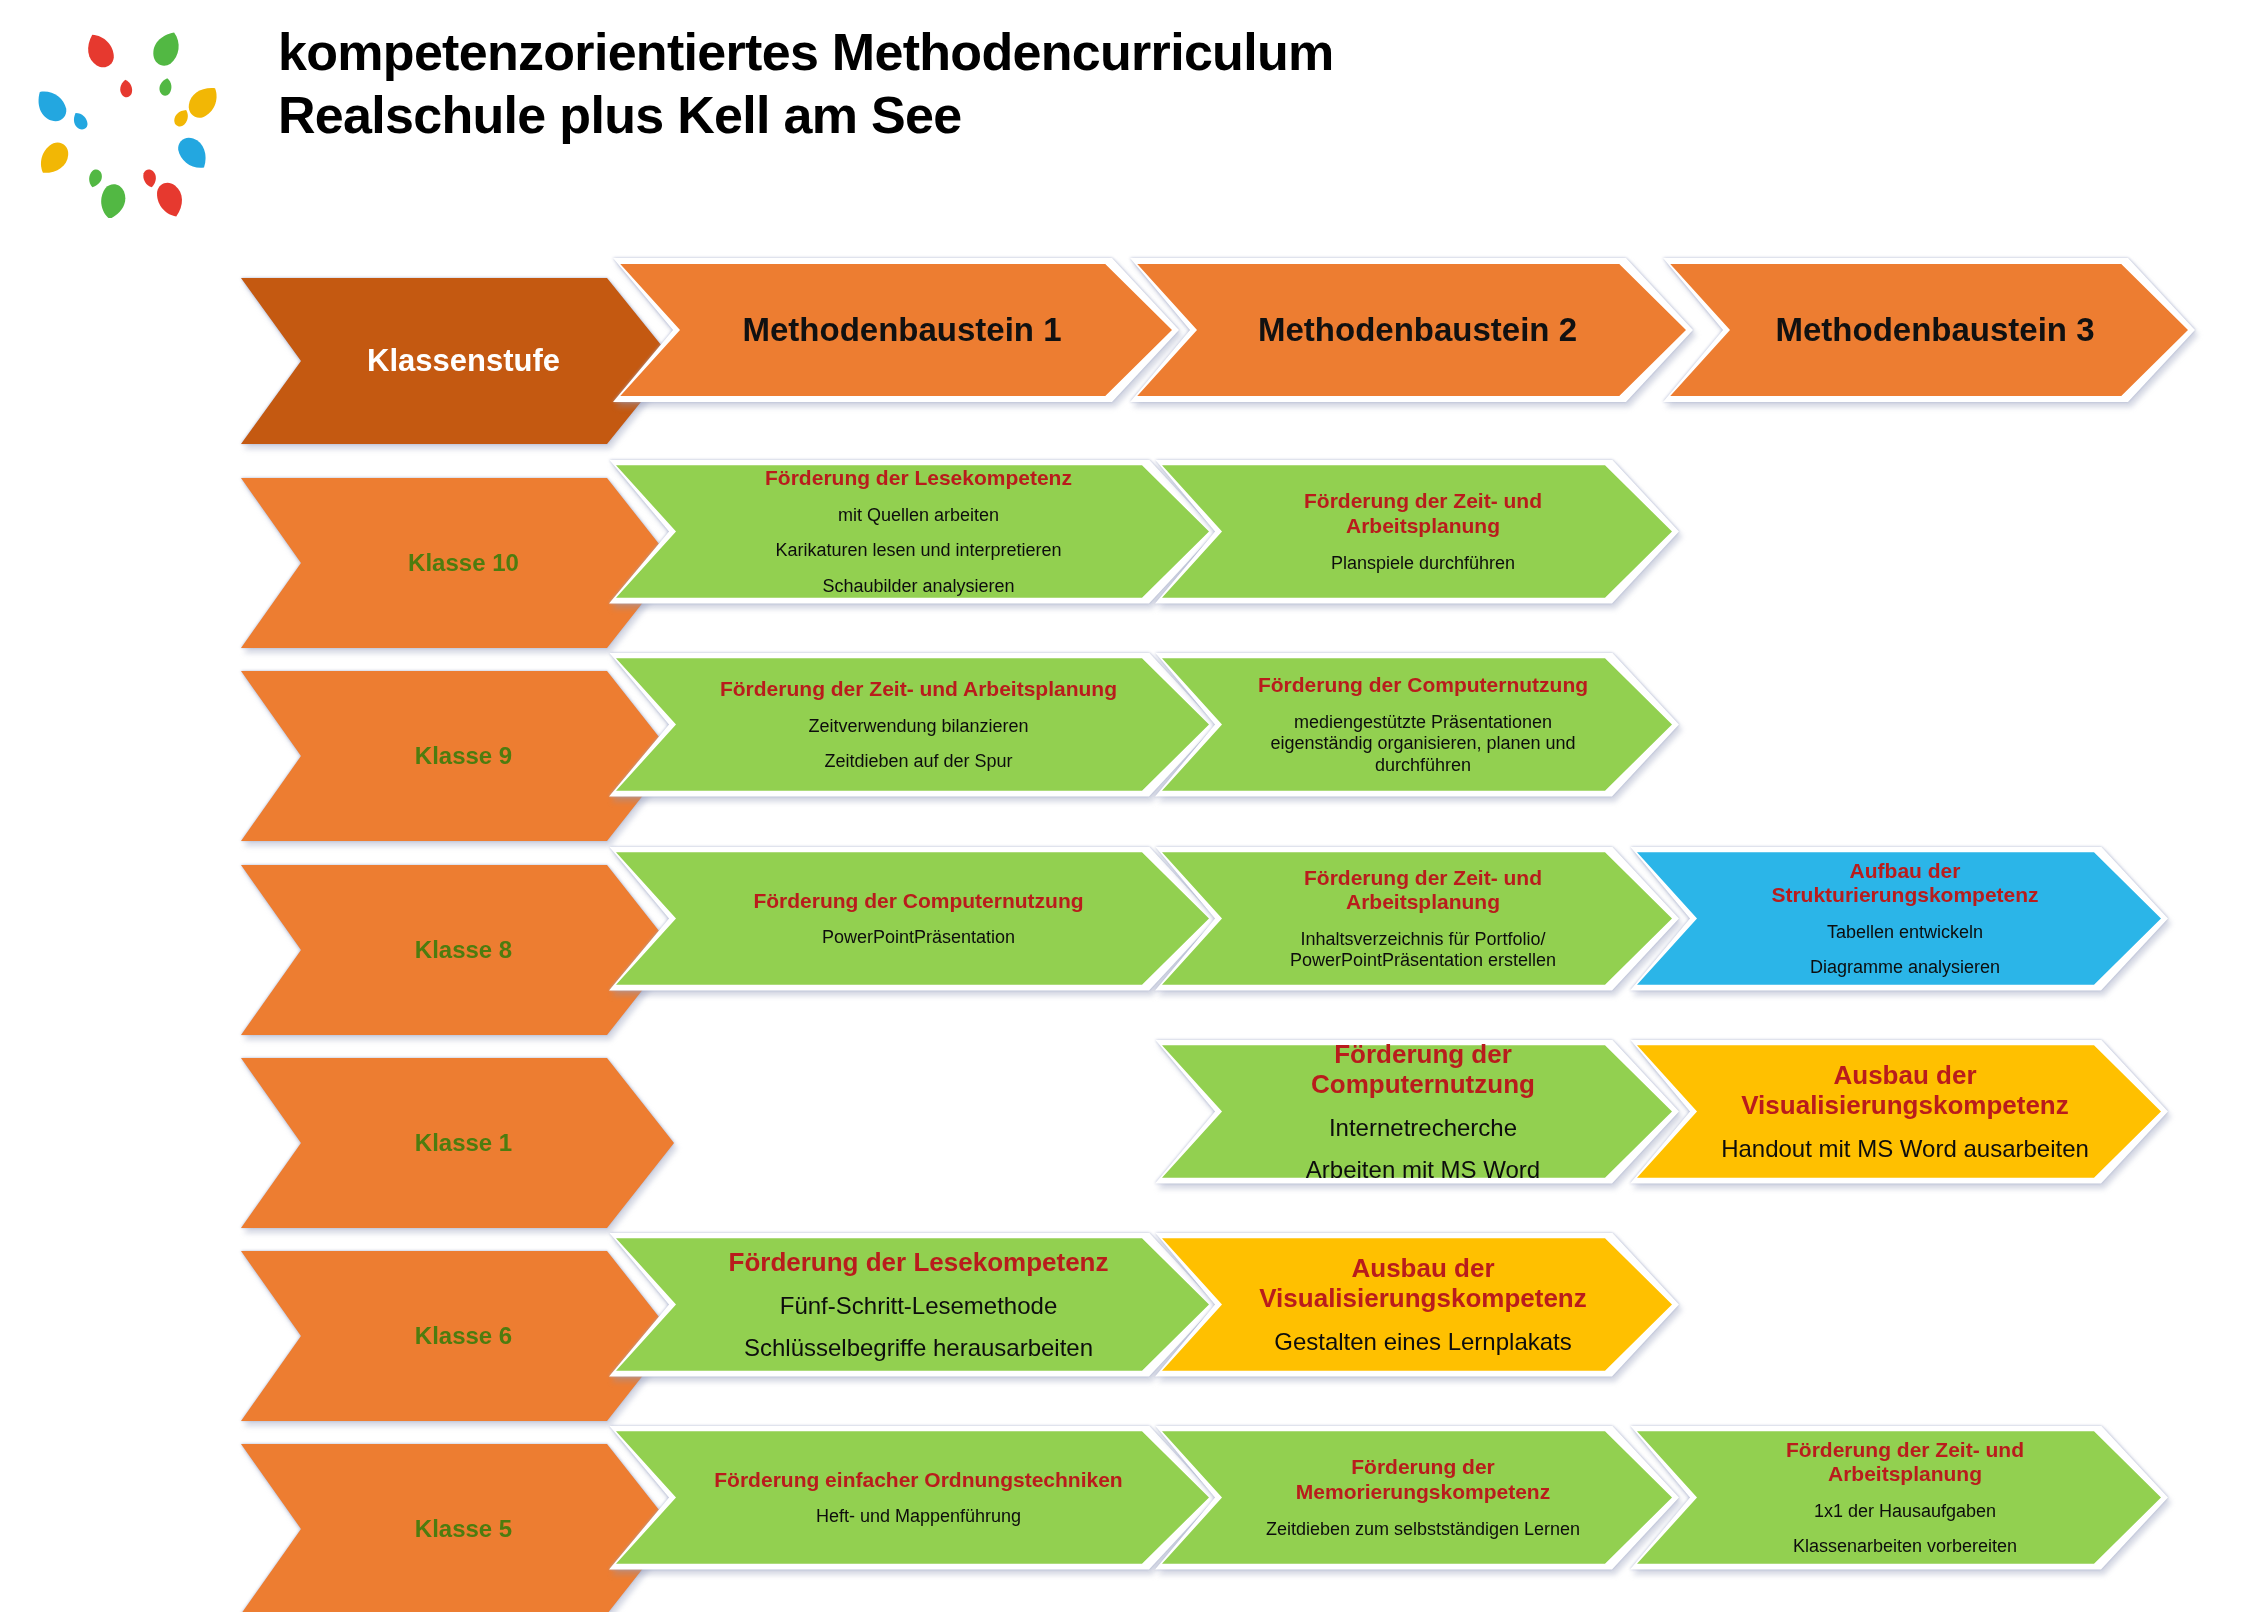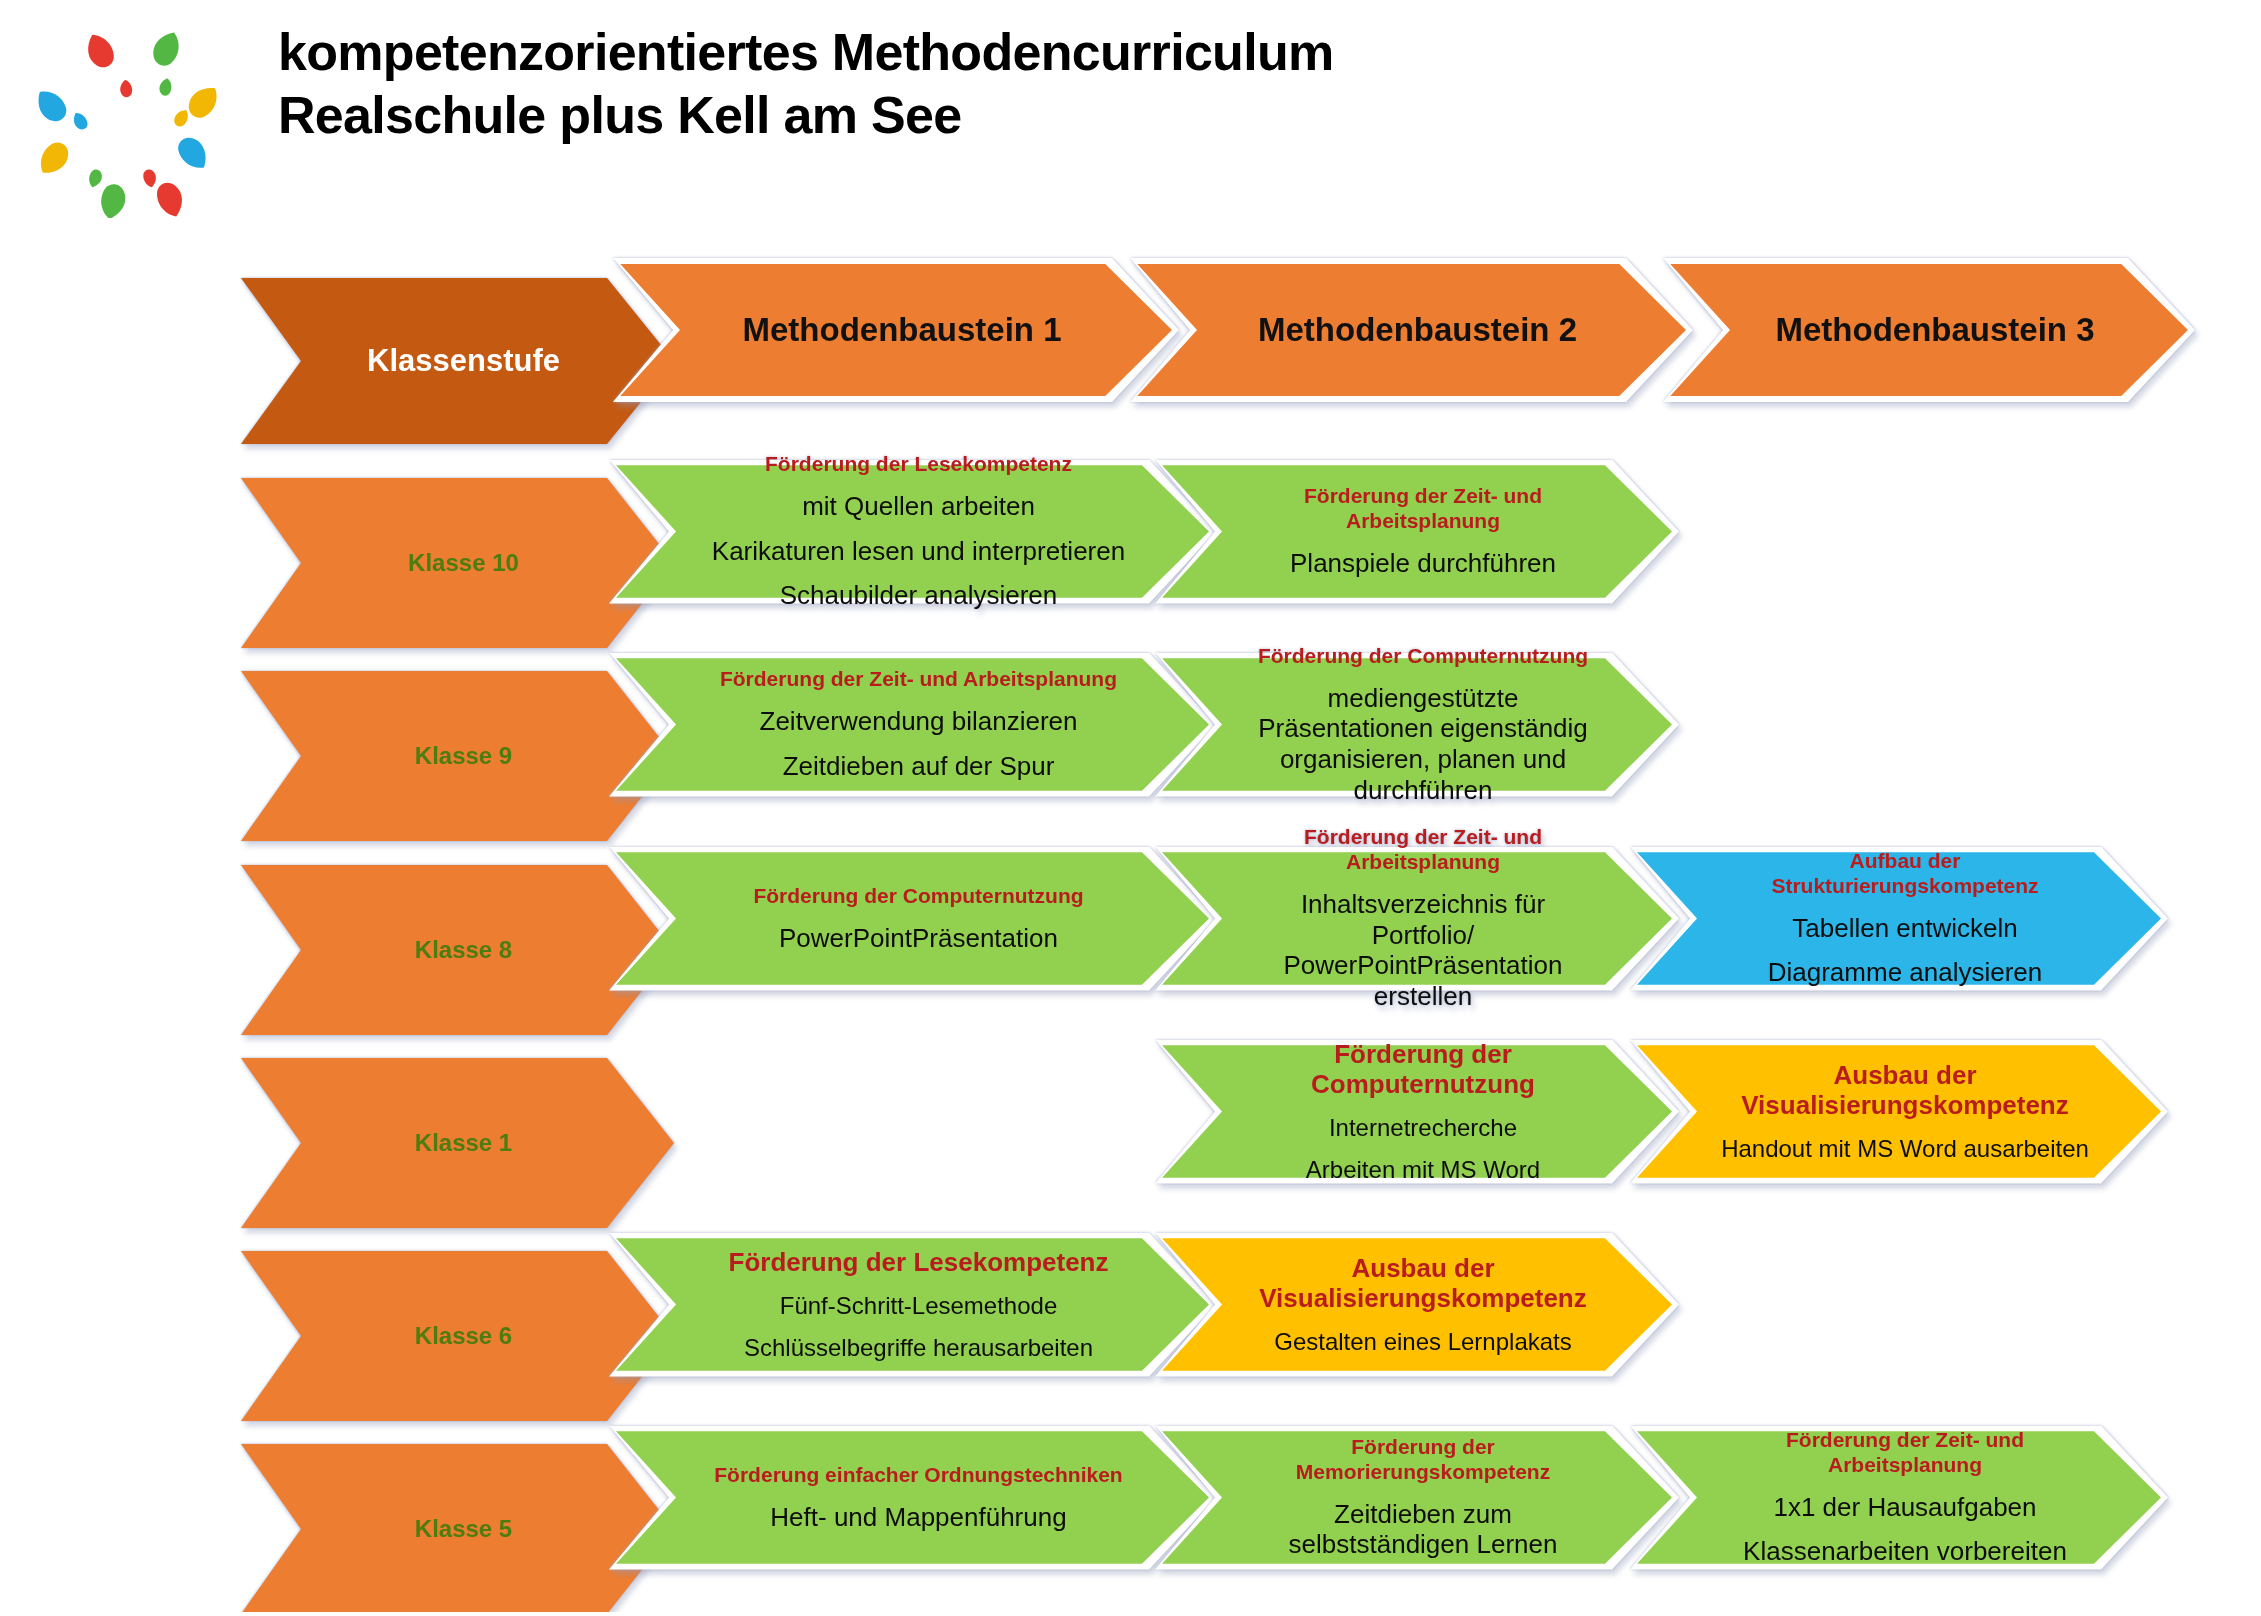--- a/index.html
+++ b/index.html
@@ -41,21 +41,21 @@
   .pos-c1{left:609px;top:13.5px;width:607px;height:144px;}
   .pos-c2{left:1155px;top:13.5px;width:524px;height:144px;}
   .pos-c3{left:1630px;top:13.5px;width:538px;height:144px;}
   .row-header .pos-label{height:166px;}
 
   
   .head-label{font-size:31px;font-weight:700;color:#fff;}
   .head-col{font-size:33px;font-weight:700;color:#111;}
   .klasse-label{font-size:24px;font-weight:700;color:#4d7c0f;}
   .cell-title{font-weight:700;font-size:21px;line-height:1.18;color:#b91c1c;}
-  .cell-item{font-weight:400;font-size:26px;line-height:1.18;color:#0d0d0d;}
+  .cell-item{font-weight:400;font-size:18px;line-height:1.18;color:#0d0d0d;}
   .row.lg .cell-title{font-size:26px;}
   .row.lg .cell-item{font-size:24px;}
 </style>
 </head>
 <body>
 
 <div class="canvas">
 
   <svg class="logo" viewBox="0 0 285 285">
     <defs>

